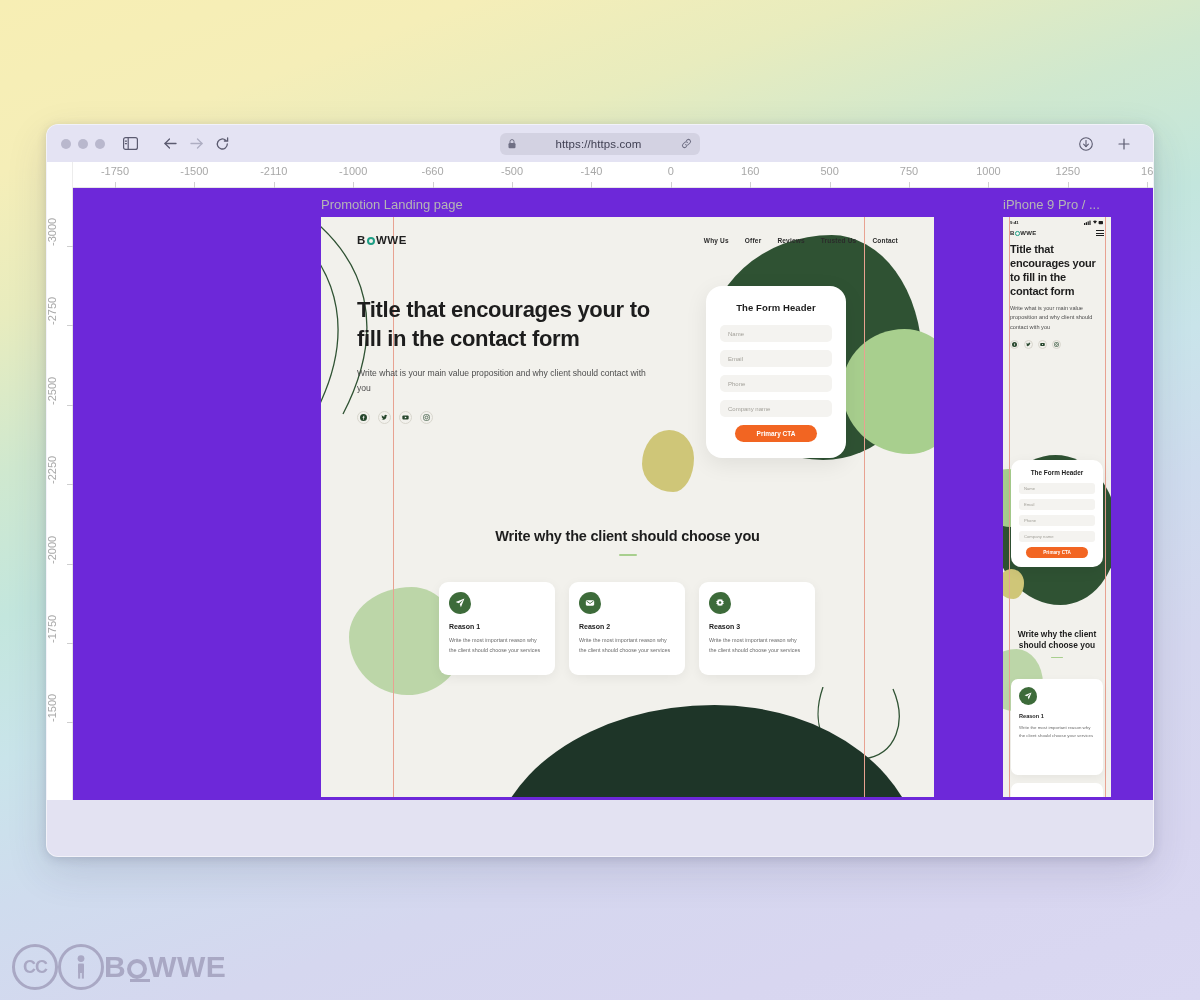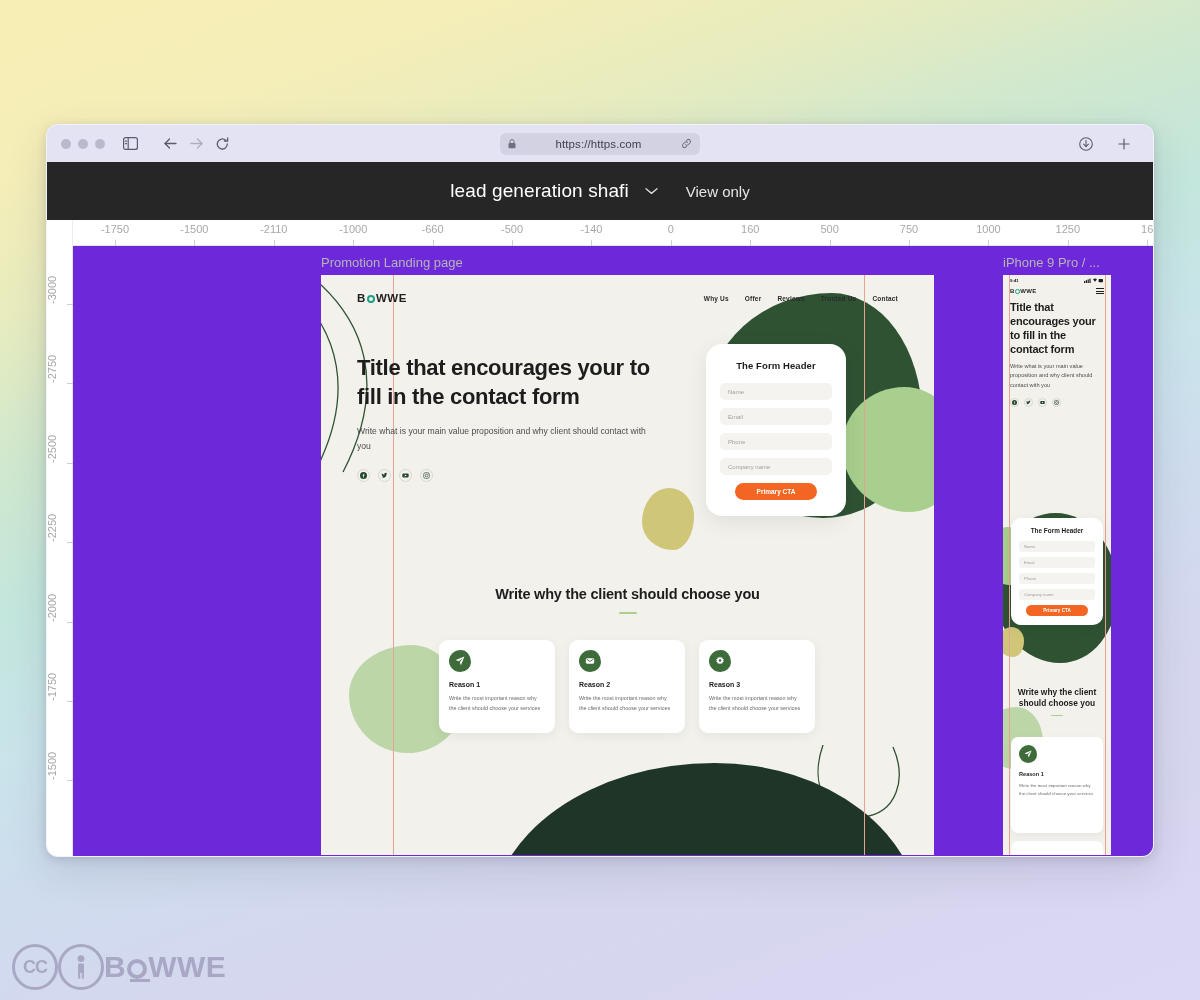--- a/index.html
+++ b/index.html
@@ -531,29 +531,20 @@
       </span>
       <span class="tb-icon">
         <svg width="14" height="14" viewBox="0 0 14 14" fill="none" stroke="currentColor" stroke-width="1.2" stroke-linecap="round">
           <line x1="7" y1="2" x2="7" y2="12"></line>
             <line x1="2" y1="7" x2="12" y2="7"></line>
         </svg>
       </span>
     </div>
   </div>
 
-  <div id="app-header">
-    <span id="project-title">lead generation shafi</span>
-    <span id="project-chevron">
-      <svg width="13" height="8" viewBox="0 0 13 8" fill="none" stroke="currentColor" stroke-width="1.4" stroke-linecap="round" stroke-linejoin="round">
-        <polyline points="1,1.8 6.5,6.4 12,1.8"></polyline>
-      </svg>
-    </span>
-    <span id="view-only">View only</span>
-  </div>
 
   <div id="editor-area">
 
     <div id="ruler-corner"></div>
     <div id="ruler-h">
         <div class="tick" style="left: 68px;">
           <span class="lbl">-1750</span>
           <span class="mark"></span>
         </div>
         <div class="tick" style="left: 147.4px;">

